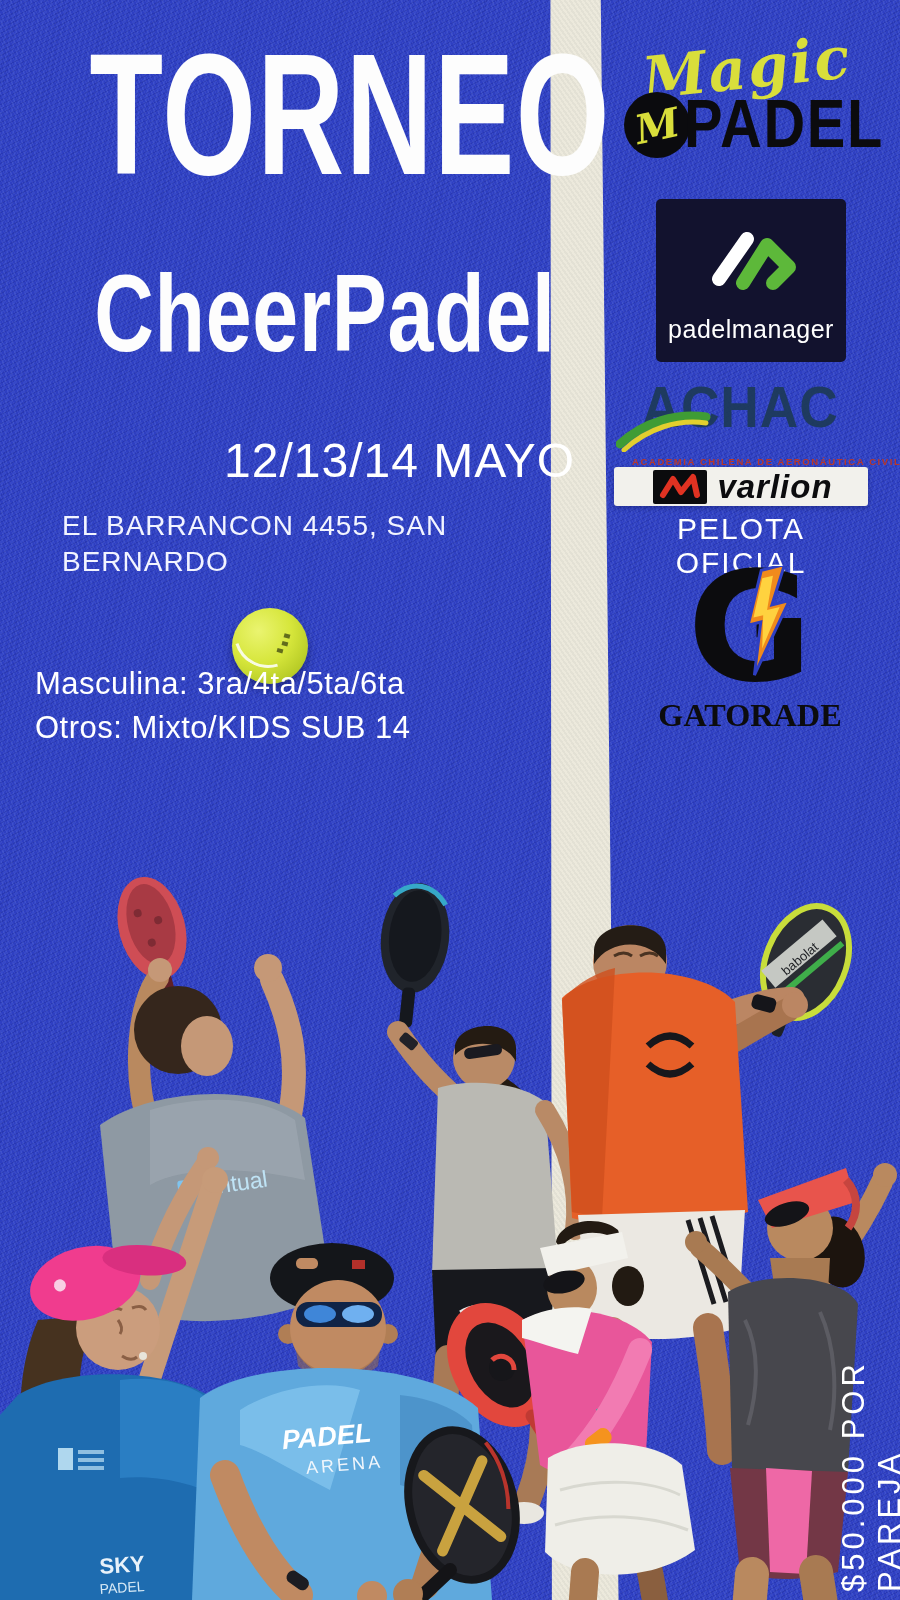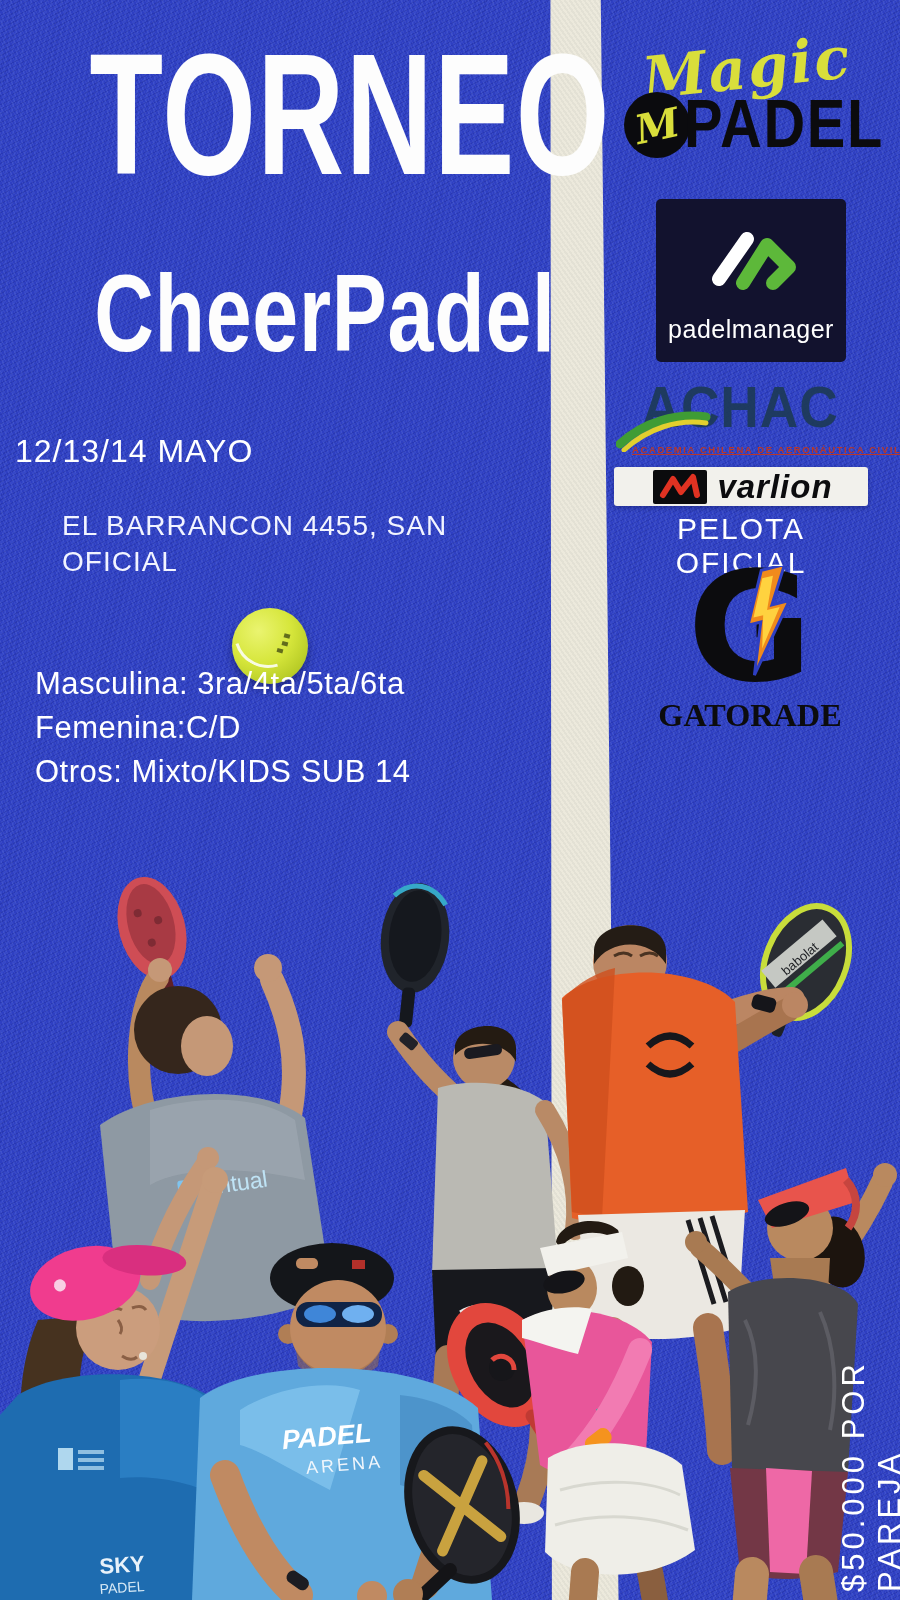--- a/index.html
+++ b/index.html
@@ -25,22 +25,22 @@
     position:absolute;left:10px;top:28px;width:530px;text-align:center;
     color:#fdfdfd;font-size:172px;font-weight:bold;line-height:1.0;
     transform:scaleX(.70);letter-spacing:2px;
   }
   .event-name{
     position:absolute;left:25px;top:258px;width:554px;text-align:center;
     color:#fdfdfd;font-size:110px;font-weight:bold;line-height:1.0;
     transform:scaleX(.75);letter-spacing:1px;
   }
   .dates{
-    position:absolute;left:15px;top:433px;width:560px;text-align:left;
-    color:#fff;font-size:32px;letter-spacing:1px;
+    position:absolute;left:15px;top:433px;width:560px;text-align:right;
+    color:#fff;font-size:48px;letter-spacing:1px;
   }
   .address{
     position:absolute;left:62px;top:508px;width:460px;
     color:#f2f4ff;font-size:28px;line-height:36px;letter-spacing:1px;
   }
   .ball{
     position:absolute;left:232px;top:608px;width:76px;height:76px;border-radius:50%;
     background:radial-gradient(circle at 35% 30%, #eaf470 0%, #d6e63b 45%, #b8cc27 75%, #93a81c 100%);
     box-shadow:0 6px 10px rgba(0,0,30,.35);
   }
@@ -80,23 +80,22 @@
     border-radius:5px;display:flex;flex-direction:column;align-items:center;justify-content:center;
   }
   .pm-label{color:#fff;font-size:25px;margin-top:16px;letter-spacing:.5px;}
   .achac{position:absolute;left:632px;top:378px;width:236px;text-align:left;}
   .achac-word{
     font-size:58px;font-weight:bold;color:#1d3a58;opacity:.92;letter-spacing:1px;
     transform:scaleX(.92);line-height:1.0;
   }
   .achac-swoosh{position:absolute;left:-16px;top:28px;}
   .achac-sub{
-    margin-top:8px;font-size:9.5px;font-weight:bold;color:#b8372a;letter-spacing:1.6px;
+    margin-top:20px;font-size:9.5px;font-weight:bold;color:#b8372a;letter-spacing:1.6px;
     white-space:nowrap;
-    text-decoration:underline;
   }
   .varlion{position:absolute;left:614px;top:467px;width:254px;}
   .varlion-bar{
     height:39px;background:#f2f1ec;border-radius:3px;display:flex;align-items:center;
     box-shadow:0 2px 5px rgba(0,0,40,.3);
     justify-content:center;
   }
   .varlion-mark{width:54px;height:34px;background:#0b0b0d;border-radius:2px;margin-left:4px;flex:0 0 auto;}
   .varlion-name{
     font-size:33px;font-style:italic;font-weight:bold;color:#0c0c0e;margin-left:10px;
@@ -126,28 +125,27 @@
 
 <div class="poster">
 
   <div class="court-line"></div>
 
   <div class="title">TORNEO</div>
   <div class="event-name">CheerPadel</div>
   <div class="dates">12/13/14 MAYO</div>
   <div class="address">
     <span>EL BARRANCON 4455, SAN</span><br>
-    <span>OFICIAL</span>
+    <span>BERNARDO</span>
   </div>
 
   <div class="ball"></div>
 
   <div class="categories">
     <div>Masculina: 3ra/4ta/5ta/6ta</div>
-    <div>Femenina:C/D</div>
     <div>Otros: Mixto/KIDS SUB 14</div>
   </div>
 
   <div class="magic">
     <div class="magic-script">Magic</div>
     <div class="magic-circle">
       <span>M</span>
     </div>
     <div class="magic-block">PADEL</div>
   </div>

